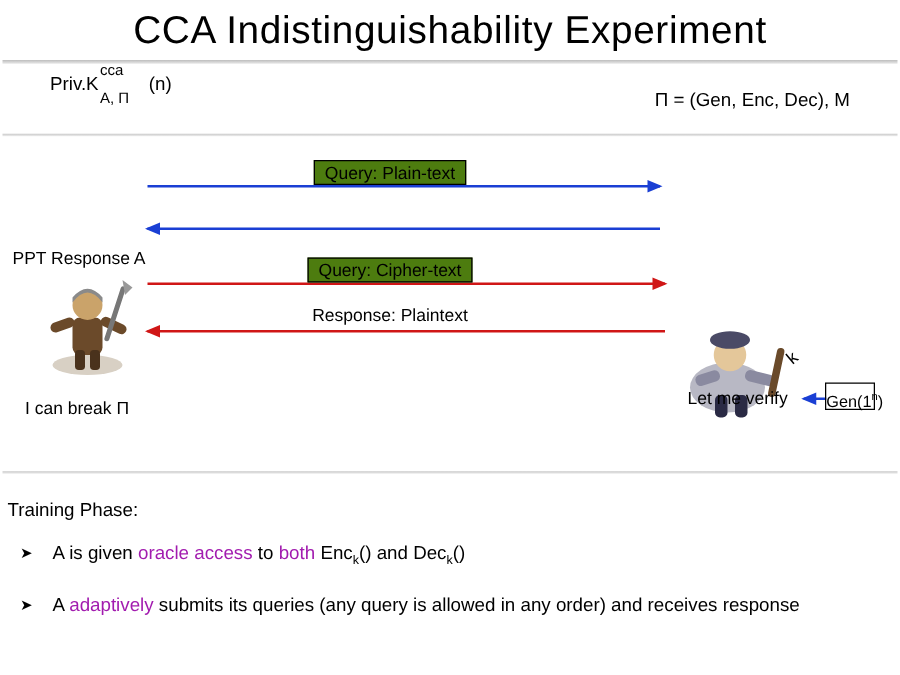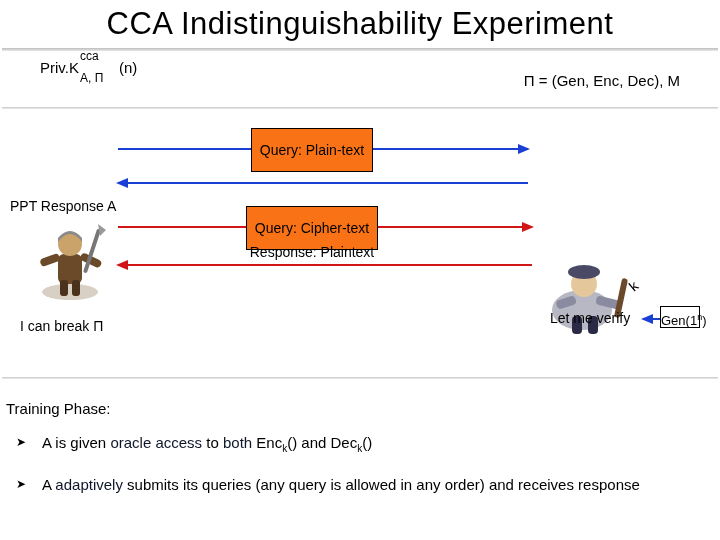--- a/index.html
+++ b/index.html
@@ -28,21 +28,21 @@
   .verify-text { position: absolute; top: 310px; left: 550px; font-size: 14px; }
   .k-label { position: absolute; top: 278px; left: 630px; font-size: 14px; transform: rotate(-40deg); }
   .gen-box { position: absolute; top: 306px; left: 660px; width: 40px; height: 22px; border: 1px solid #000; font-size: 13px; text-align: center; line-height: 20px; }
   .gen-box sup { font-size: 9px; }
 
   .msg { position: absolute; left: 182px; font-size: 14px; text-align: center; width: 260px; }
   .q1 { top: 128px; }
   .r1 { top: 162px; }
   .q2 { top: 206px; }
   .r2 { top: 244px; }
-  .msg.boxed span { border: 1px solid #000; padding: 13px 8px; display: inline-block; background: #f97316; }
+  .msg.boxed span { border: 1px solid #000; padding: 1px 8px; display: inline-block; background: #4d7c0f; }
 
   
   .arrow { position: absolute; height: 2px; }
   .arrow.blue { background: #1a3fd4; }
   .arrow.red  { background: #d01616; }
   .arrow::after { content: ""; position: absolute; width: 0; height: 0; border-top: 5px solid transparent; border-bottom: 5px solid transparent; top: -4px; }
   .arrow.right::after { right: -2px; }
   .arrow.left::after  { left: -2px; }
   .arrow.blue.right::after { border-left: 12px solid #1a3fd4; }
   .arrow.red.right::after  { border-left: 12px solid #d01616; }
@@ -52,21 +52,21 @@
   .a1 { top: 148px; left: 118px; width: 410px; }
   .a2 { top: 182px; left: 118px; width: 410px; }
   .a3 { top: 226px; left: 118px; width: 414px; }
   .a4 { top: 264px; left: 118px; width: 414px; }
   .a5 { top: 318px; left: 643px; width: 18px; } 
 
   .training-title { position: absolute; top: 400px; left: 6px; font-size: 15px; }
   .bullets { position: absolute; top: 432px; left: 10px; right: 12px; font-size: 15px; line-height: 1.5; }
   .bullets li { list-style: none; position: relative; padding-left: 32px; margin-bottom: 18px; }
   .bullets li::before { content: "➤"; position: absolute; left: 6px; top: 1px; font-size: 12px; color: #000; }
-  .hl { color: #0f172a; }
+  .hl { color: #a21caf; }
   sub { font-size: 10px; vertical-align: sub; }
 </style>
 </head>
 <body>
 
 <div class="slide">
 
   <div class="title">CCA Indistinguishability Experiment</div>
   <div class="title-rule"></div>
 

